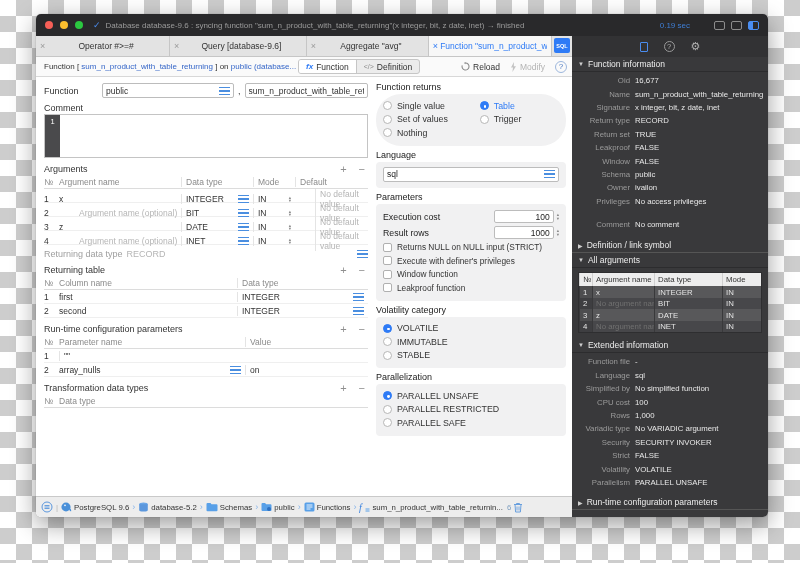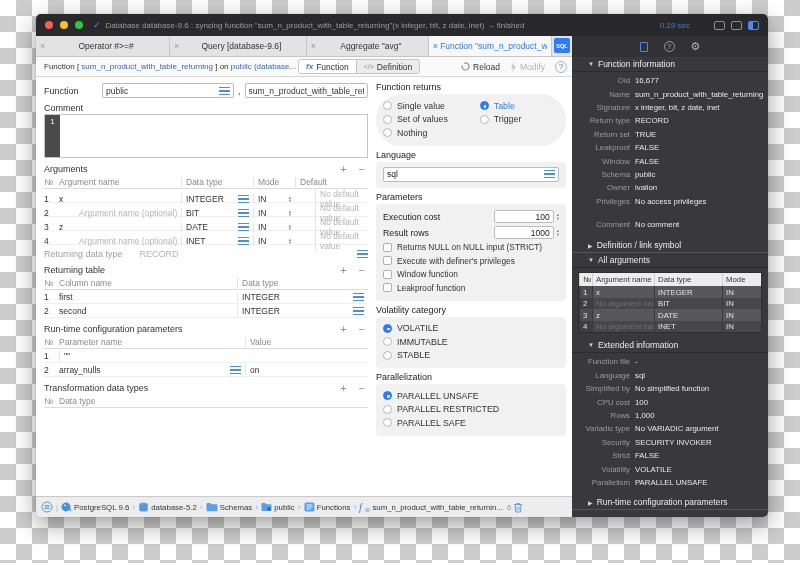--- a/index.html
+++ b/index.html
@@ -76,21 +76,21 @@
   
   .tblh { display:grid; color:#8a8a8a; font-size:8.5px; border-bottom:1px solid #dcdcdc; height:13px; align-items:center; }
   .tblr { display:grid; height:14px; align-items:center; border-bottom:1px solid #efefef; font-size:8.5px; }
   .g-args { grid-template-columns:15px 122px 72px 42px 1fr; }
   .g-ret  { grid-template-columns:15px 178px 1fr; }
   .g-run  { grid-template-columns:15px 186px 1fr; }
   .g-tr   { grid-template-columns:15px 1fr; }
   .cell { display:flex; align-items:center; min-width:0; padding-right:4px; gap:2px; }
   .cell .grow { flex:1; white-space:nowrap; overflow:hidden; }
   .vline { border-left:1px solid #e4e4e4; padding-left:4px; }
-  .retrow { display:flex; align-items:center; gap:17px; margin:4px 0 3px; color:#9e9e9e; }
+  .retrow { display:flex; align-items:center; gap:4px; margin:4px 0 3px; color:#9e9e9e; }
   .retrow .rv { flex:1; color:#b5b5b5; }
   .empty-space { height:64px; }
   
   .cbox { height:44px; border:1px solid #c4c4c4; display:flex; margin-top:1px; }
   .cgut { width:15px; background:#4a4a4c; color:#fff; font-size:7.5px; text-align:center; padding-top:2px; flex:none; }
   .cbody { flex:1; background:#fff; }
   
   .grp-label { margin:4px 0 2px; font-size:9px; color:#222; }
   .grp-box { background:#f1f1f2; border-radius:4px; padding:5px 7px 6px; }
   .optrow { display:flex; align-items:center; gap:5px; height:13.5px; font-size:8.8px; color:#333; }
@@ -103,21 +103,21 @@
   .prow { display:flex; align-items:center; height:16px; font-size:8.8px; }
   .prow .plabel { flex:1; }
   .numfield { width:60px; height:13px; border:1px solid #bcbcbc; background:#fff; border-radius:2px; display:flex; align-items:center; justify-content:flex-end; padding:0 3px; font-size:8.5px; }
   .ckrow { display:flex; align-items:center; gap:5px; height:13.5px; font-size:8.3px; color:#333; }
   
   .sidebar { flex:1; background:#39393b; color:#e4e4e4; font-size:7.8px; display:flex; flex-direction:column; min-height:0; overflow:hidden; }
   .side-icons { height:21px; flex:none; display:flex; align-items:center; justify-content:center; gap:16px; background:#323234; }
   .doc-ic { width:8px; height:10px; border:1px solid #4a8df0; border-radius:1px; }
   .help-ic { width:11px; height:11px; border:1px solid #9a9a9a; border-radius:50%; color:#b0b0b0; font-size:7.5px; display:flex; align-items:center; justify-content:center; }
   .gear-ic { color:#b0b0b0; font-size:11px; line-height:11px; }
-  .shead { height:15px; flex:none; display:flex; align-items:center; gap:4px; padding-left:16px; border-bottom:1px solid #2c2c2e; color:#ededed; font-size:8.5px; }
+  .shead { height:15px; flex:none; display:flex; align-items:center; gap:4px; padding-left:6px; border-bottom:1px solid #2c2c2e; color:#ededed; font-size:8.5px; }
   .shead .arr { font-size:6px; color:#cfcfcf; }
   .shead.collapsed { border-bottom:1px solid #555; }
   .inforow { display:grid; grid-template-columns:58px 1fr; gap:5px; height:13.4px; align-items:center; padding-right:4px; }
   .inforow .il { text-align:right; color:#9b9b9b; white-space:nowrap; }
   .inforow .iv { color:#e8e8e8; white-space:nowrap; overflow:hidden; }
   .tone-true { color:#6ea3e0; } .tone-false { color:#c07a58; } .tone-muted { color:#707070; }
   .gap-top { margin-top:10px; }
   .sgroup { padding:2px 0 3px; }
   
   .stbl { margin:4px 6px 5px; border:1px solid #2e2e30; }

